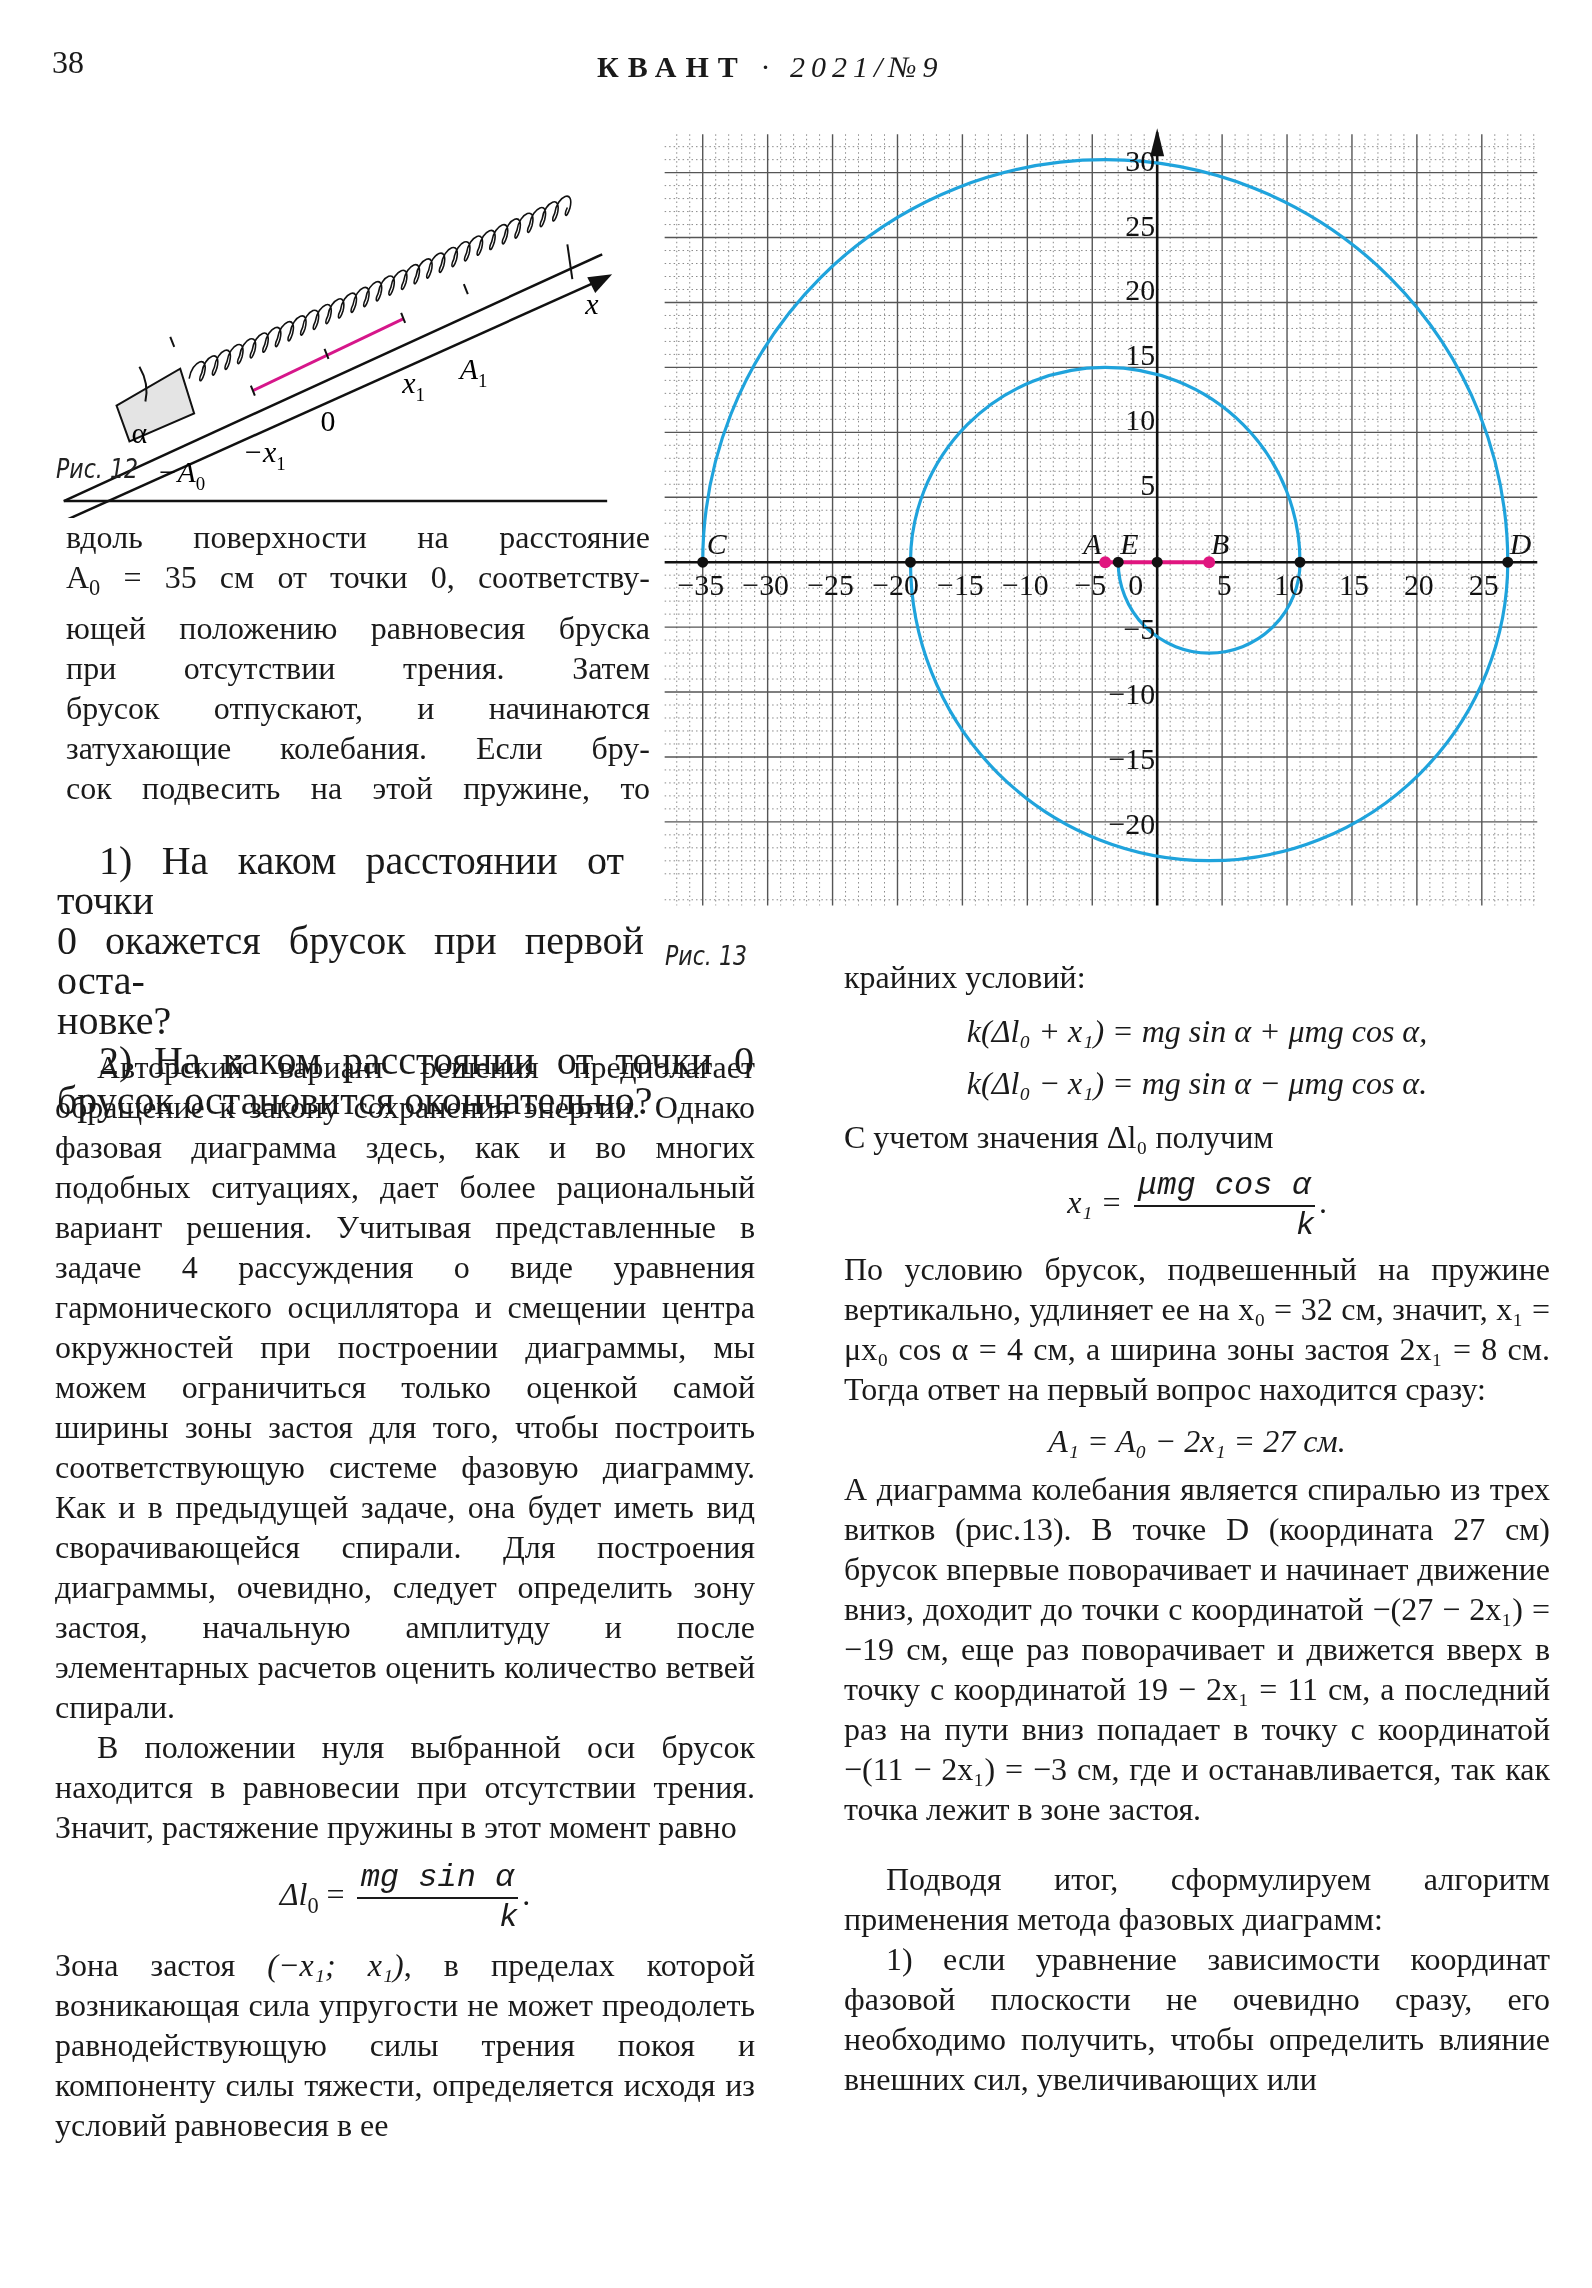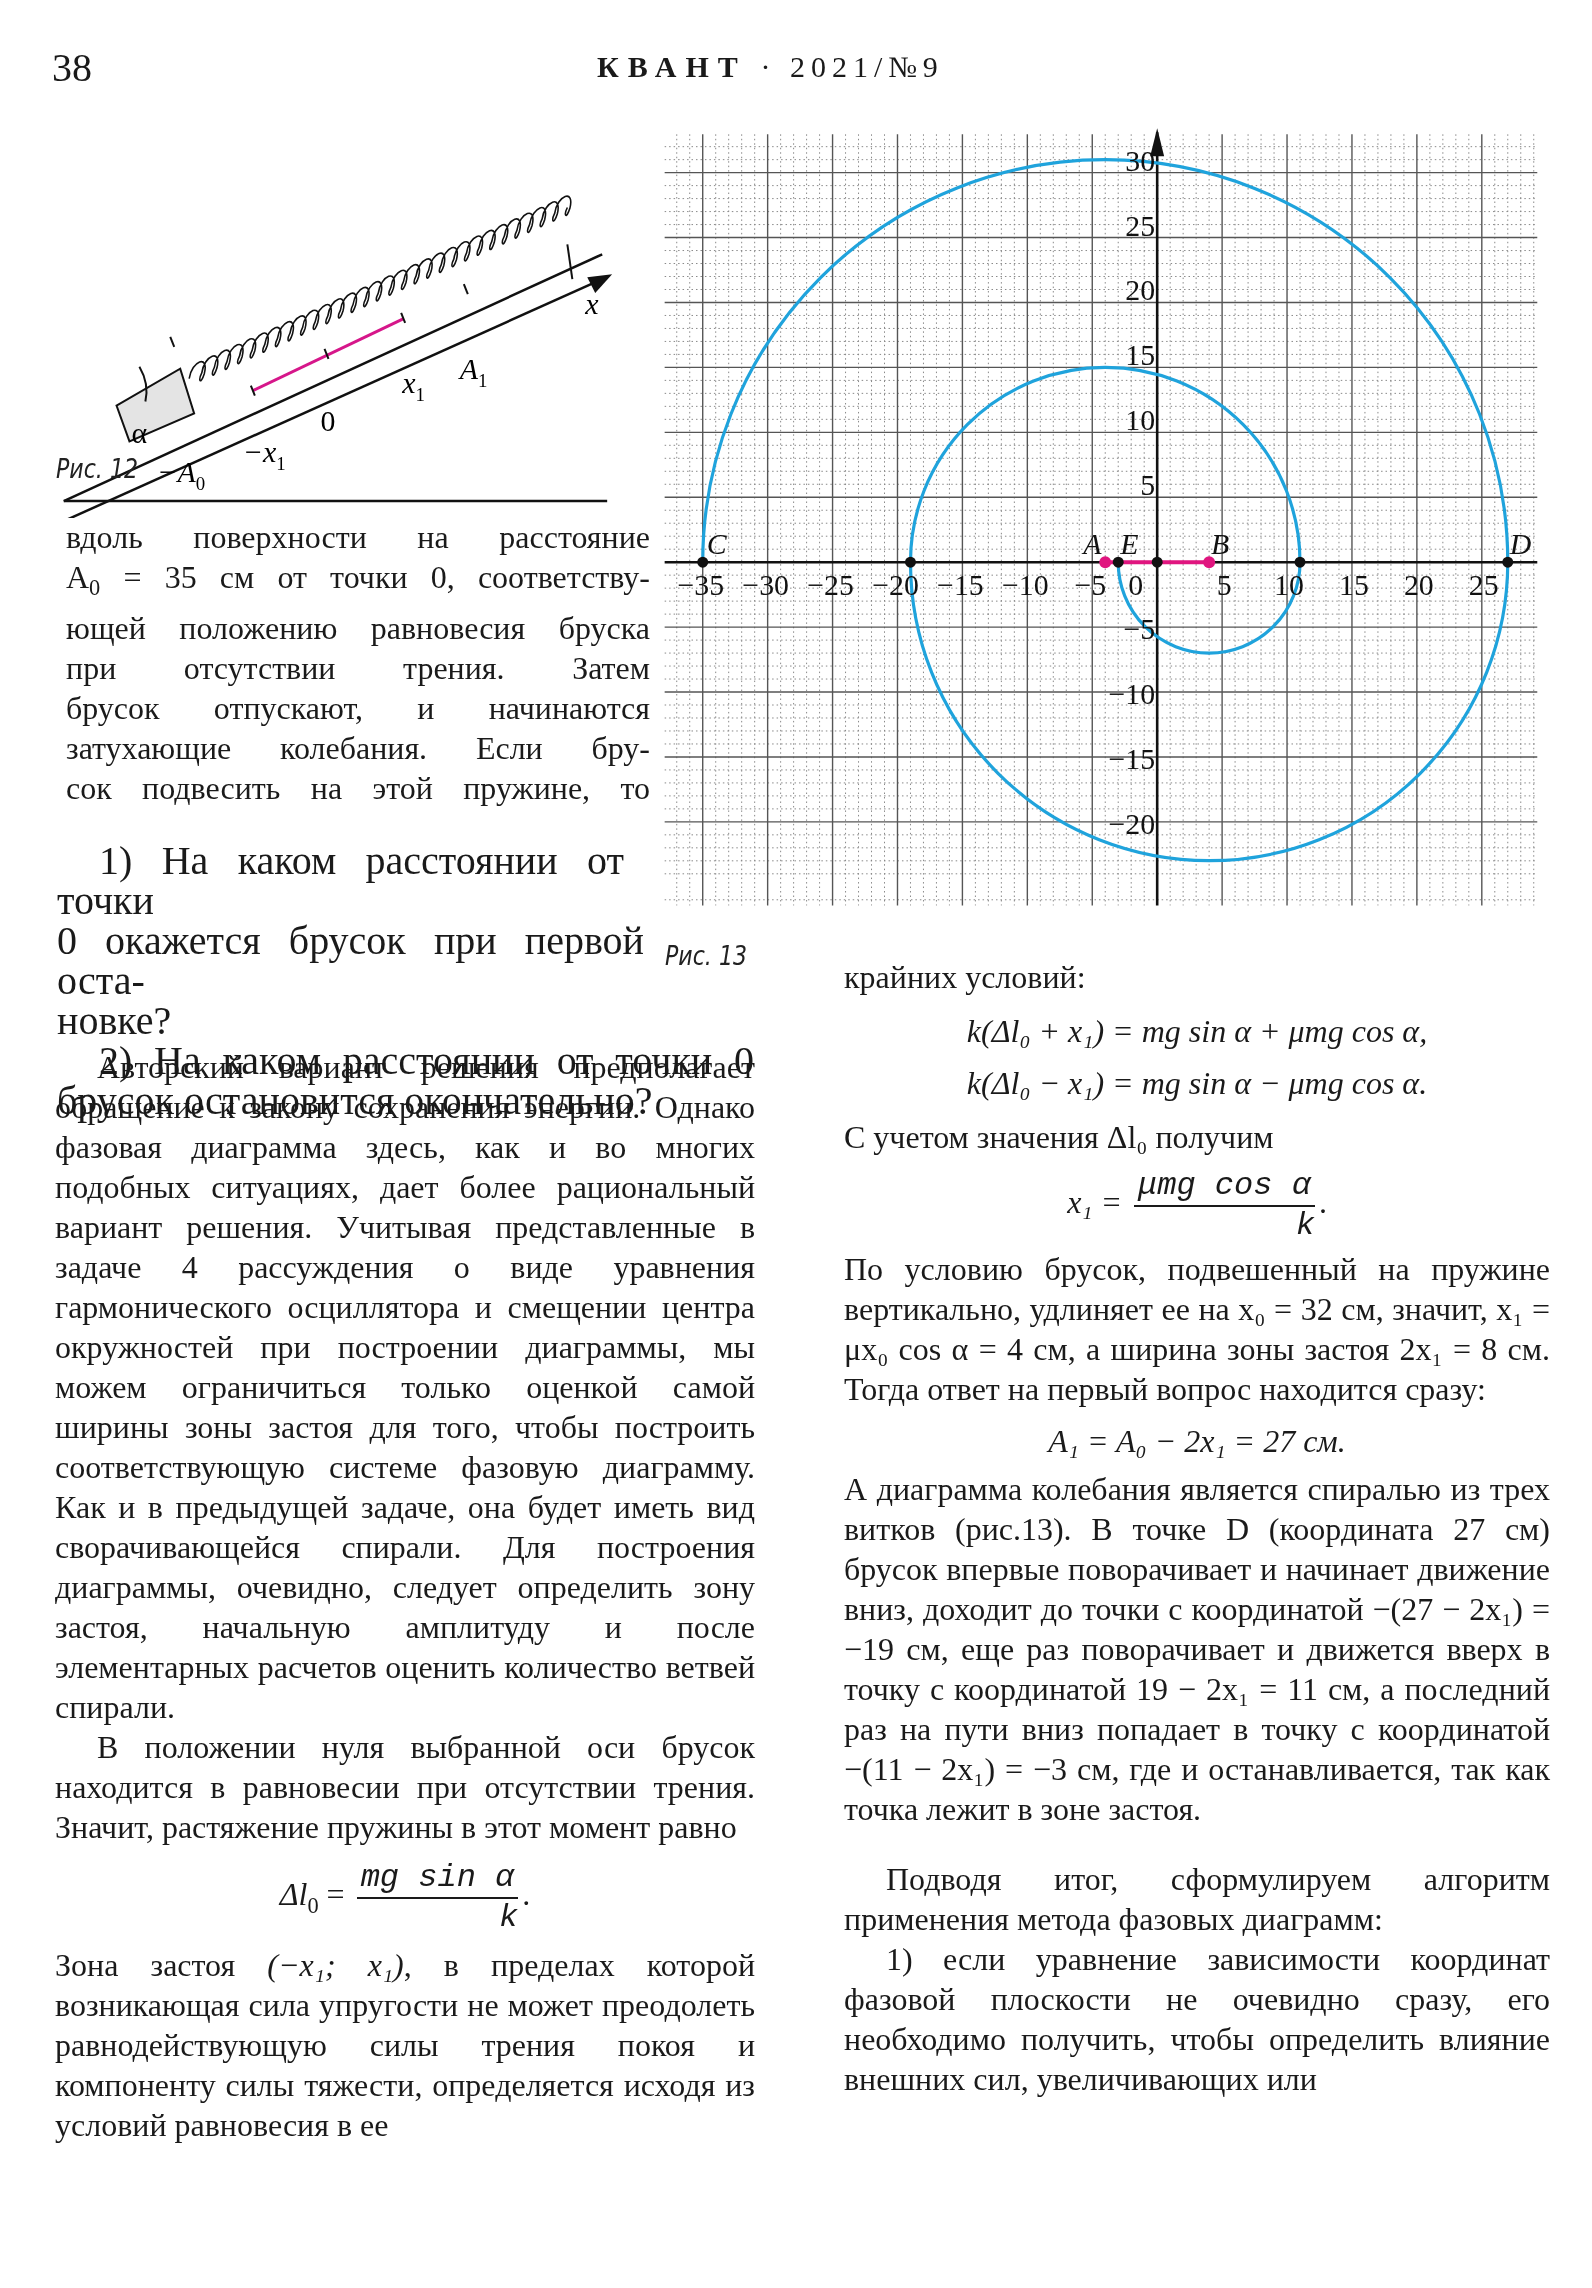--- a/index.html
+++ b/index.html
@@ -1,22 +1,22 @@
 <!DOCTYPE html>
 <html><head>
 <meta charset="utf-8">
 <style>
   html, body { margin: 0; padding: 0; background: #ffffff; }
   body { width: 1592px; height: 2289px; position: relative; overflow: hidden;
          font-family: "Liberation Serif", "DejaVu Serif", serif; color: #1a1a1a; }
   .abs { position: absolute; }
-  .page-num { left: 52px; top: 44px; font-size: 40px; }
+  .page-num { left: 52px; top: 44px; font-size: 32px; }
   .running-head { left: 597px; top: 50px; font-size: 30px; letter-spacing: 6px; }
   .running-head .mag { font-weight: bold; letter-spacing: 9px; }
-  .running-head .issue { letter-spacing: 6px; }
+  .running-head .issue { letter-spacing: 6px; font-style: italic; }
   .caption { font-family: "DejaVu Sans", sans-serif; font-style: italic; font-size: 26px; color: #222; transform: scaleX(0.85); transform-origin: left; }
   .col { position: absolute; font-size: 32px; line-height: 40px; text-align: justify; }
   .col p { margin: 0; }
   .col .indent { text-indent: 42px; }
   .eq { text-align: center; font-style: normal; margin: 0; }
   .eq i { font-style: italic; }
   .frac { display: inline-flex; flex-direction: column; vertical-align: middle; text-align: right; margin: 0 4px; font-family: Liberation Mono, monospace; }
   .frac .num { border-bottom: 2px solid #1a1a1a; padding: 0 4px; line-height: 38px; }
   .frac .den { line-height: 38px; }
   sub { font-size: 0.7em; font-style: normal; }

